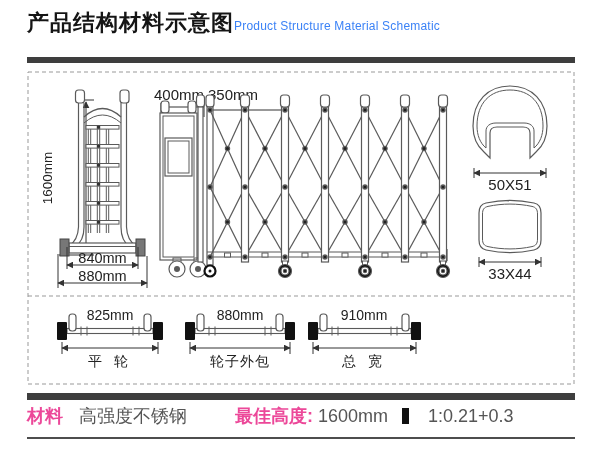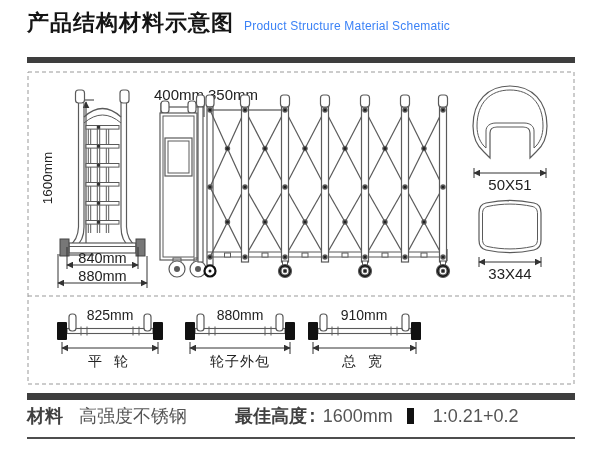--- a/index.html
+++ b/index.html
@@ -1,27 +1,27 @@
 <!DOCTYPE html>
 <html><head>
 <meta charset="utf-8">
 <style>
   html,body{margin:0;padding:0;background:#fff;}
   body{width:606px;height:470px;position:relative;overflow:hidden;
        font-family:"Liberation Sans",sans-serif;-webkit-font-smoothing:antialiased;}
-  .header{position:absolute;left:27px;top:10px;display:flex;align-items:flex-end;gap:10px;}
+  .header{position:absolute;left:27px;top:10px;display:flex;align-items:flex-end;}
   .title{font-size:22px;font-weight:bold;color:#151515;letter-spacing:1px;line-height:1.2;}
   .subtitle{font-size:12px;color:#3b82f6;padding-bottom:3px;letter-spacing:.2px;}
   .title-bar{position:absolute;left:27px;top:57px;width:548px;height:6px;background:#3e3e3e;}
   .drawing-wrap{position:absolute;left:27px;top:70px;width:548px;height:316px;}
   svg text{font-family:"Liberation Sans",sans-serif;fill:#222;}
   .footer-bar{position:absolute;left:27px;top:393px;width:548px;height:7px;background:#3e3e3e;}
   .footer{position:absolute;left:27px;top:404px;width:560px;display:flex;align-items:center;
           font-size:18px;white-space:nowrap;}
-  .f-bold{font-weight:bold;color:#404040;font-family:Liberation Mono, monospace;}
+  .f-bold{font-weight:bold;color:#ec4899;}
   .f-val{color:#555;}
   .sep{width:7px;height:16px;background:#111;margin:0 13px 0 14px;flex:0 0 auto;}
   .footer-rule{position:absolute;left:27px;top:437px;width:548px;height:2px;background:#4d4d4d;}
 </style>
 </head>
 <body>
 
 <div class="header">
   <div class="title">产品结构材料示意图</div>
   <div class="subtitle">Product Structure Material Schematic</div>
@@ -314,15 +314,15 @@
 </svg>
 </div>
 
 <div class="footer-bar"></div>
 <div class="footer">
   <span class="f-bold">材料</span>
   <span class="f-val" style="margin-left:16px">高强度不锈钢</span>
   <span class="f-bold" style="margin-left:48px">最佳高度:</span>
   <span class="f-val" style="margin-left:5px">1600mm</span>
   <span class="sep"></span>
-  <span class="f-val" style="margin-left:6px">1:0.21+0.2</span>
+  <span class="f-val" style="margin-left:6px">1:0.21+0.3</span>
 </div>
 <div class="footer-rule"></div>
 
 </body></html>

